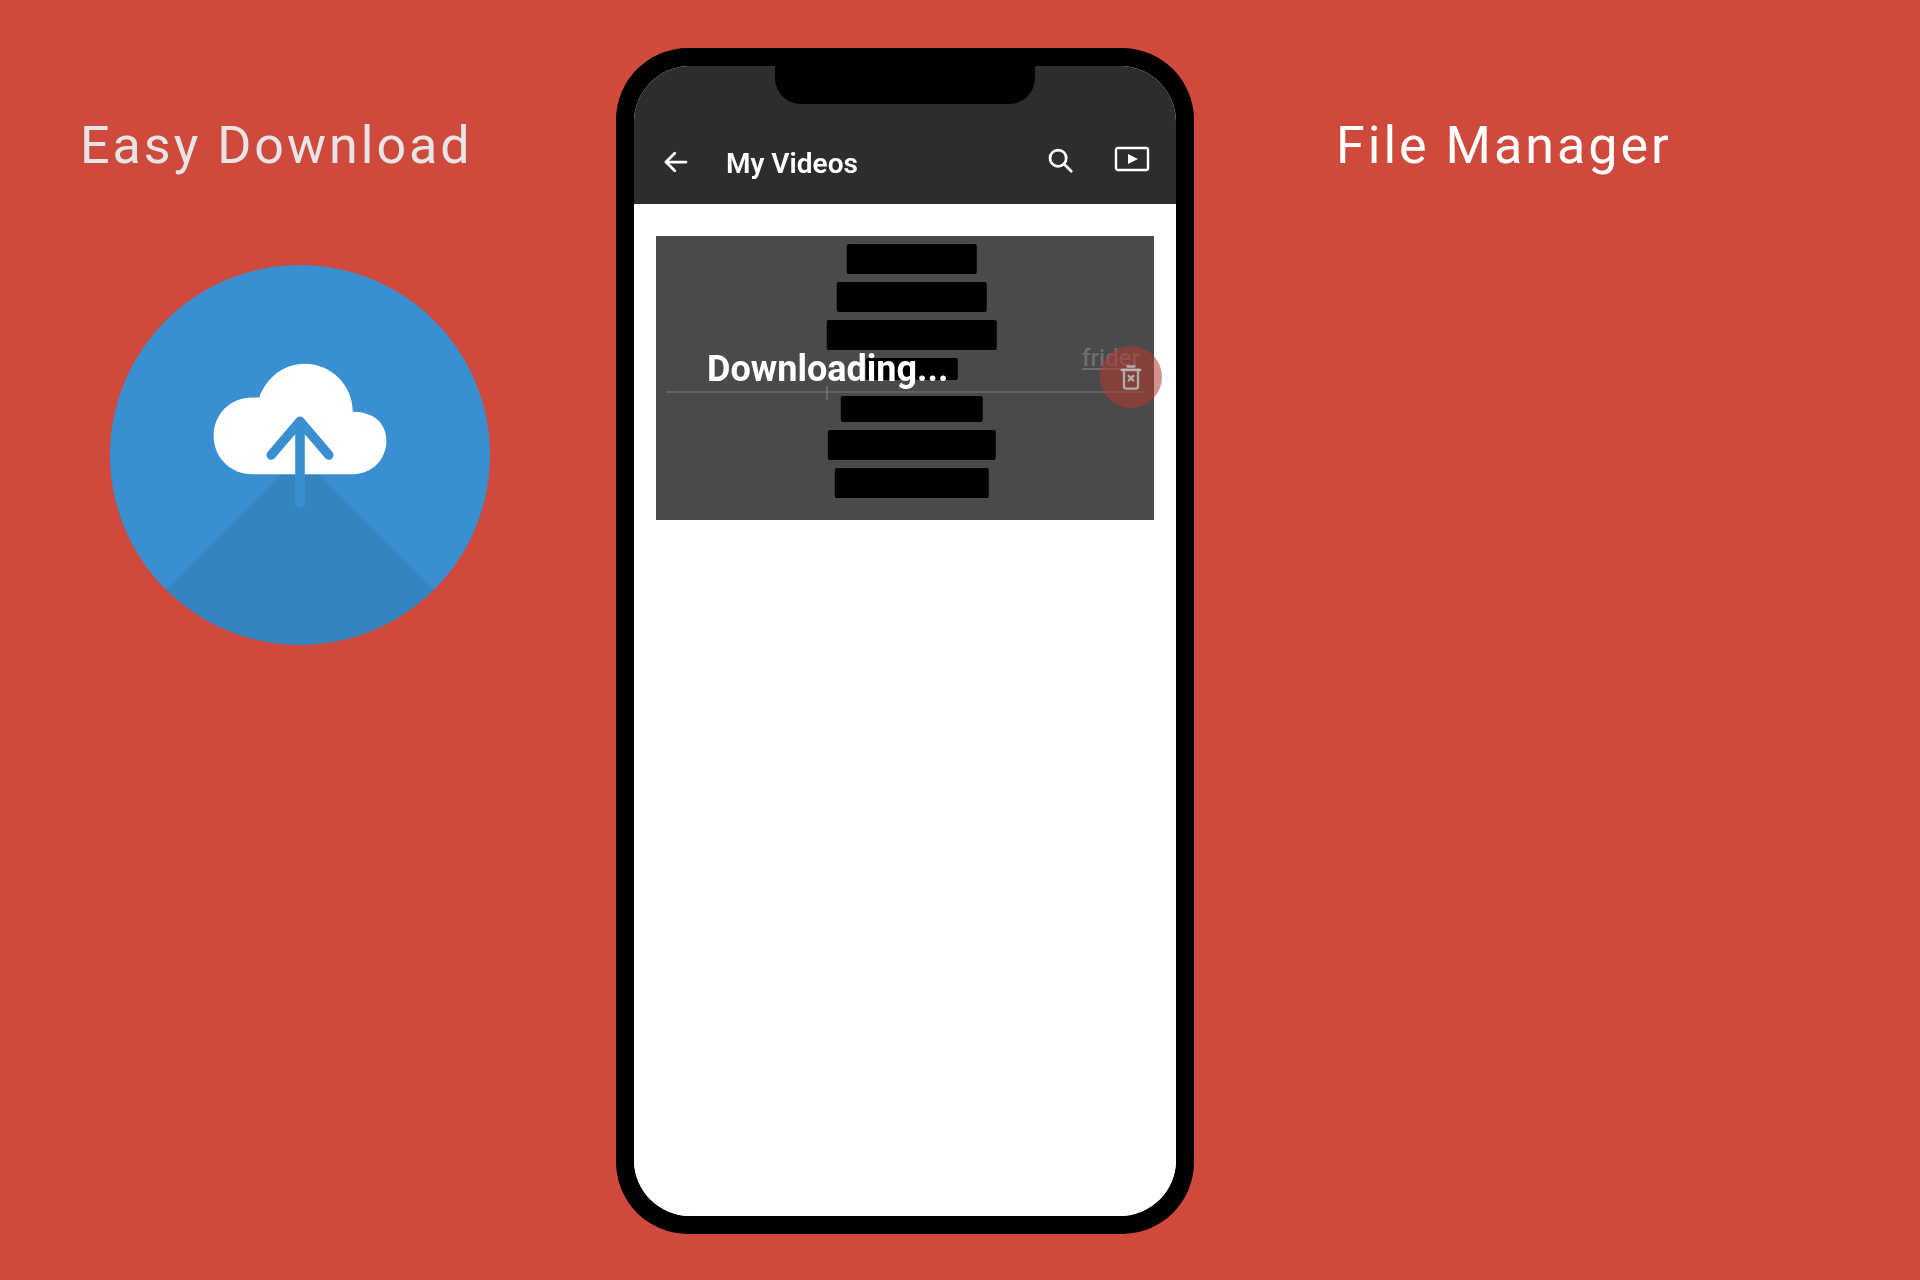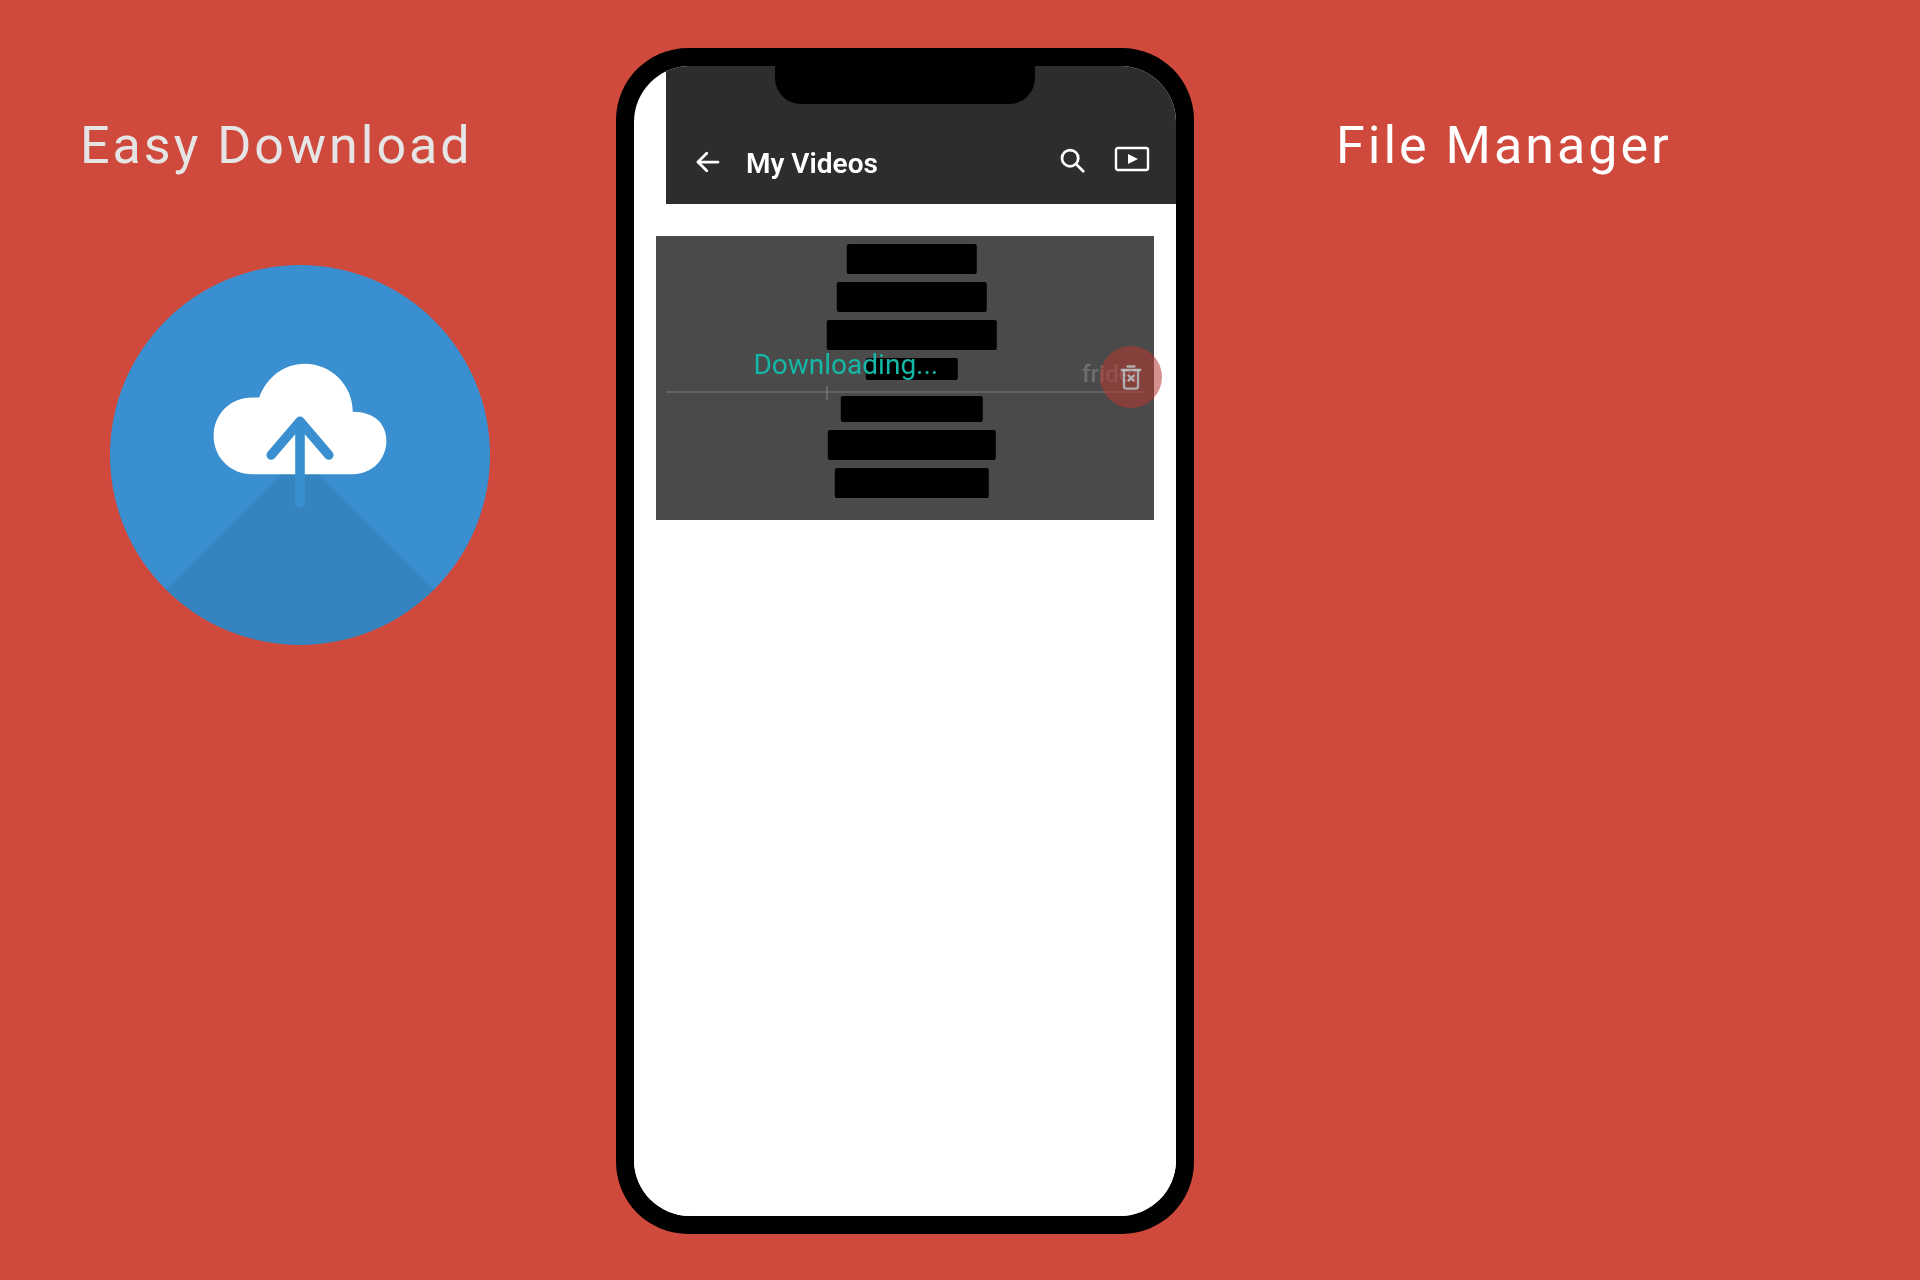--- a/index.html
+++ b/index.html
@@ -85,22 +85,21 @@
     border-bottom-left-radius: 26px;
     border-bottom-right-radius: 26px;
     z-index: 10;
   }
   .topbar {
     height: 138px;
     background: #2d2d2d;
     display: flex;
     align-items: flex-end;
     padding: 0 24px 24px 24px;
-    gap: 8px;
-    margin-left: 32px;
+    gap: 20px;
   }
   .back-btn {
     width: 36px;
     height: 36px;
     display: flex;
     align-items: center;
     justify-content: center;
     cursor: pointer;
   }
   .title {
@@ -145,27 +144,28 @@
   .redact-bar { background: #000; border-radius: 2px; }
   .rb1 { width: 130px; height: 30px; }
   .rb2 { width: 150px; height: 30px; }
   .rb3 { width: 170px; height: 30px; }
   .rb4 { width: 92px; height: 22px; }
   .rb5 { width: 142px; height: 26px; margin-top: 8px; }
   .rb6 { width: 168px; height: 30px; }
   .rb7 { width: 154px; height: 30px; }
   .hint-text {
     position: absolute;
-    top: 124px;
+    top: 108px;
     right: 14px;
     color: #8a8a8a;
     font-size: 24px;
     font-weight: 500;
     opacity: 0.55;
     z-index: 1;
+    text-decoration: underline;
   }
   .progress-line {
     position: absolute;
     top: 155px;
     left: 10px;
     right: 10px;
     height: 2px;
     background: #777;
     opacity: 0.5;
     z-index: 1;
@@ -178,23 +178,24 @@
     height: 14px;
     background: #888;
     opacity: 0.5;
     z-index: 1;
   }
   .dl-label {
     position: absolute;
     top: 112px;
     left: 50%;
     transform: translateX(-82%);
-    color: #14b8a6;
-    font-size: 28px;
+    color: #ffffff;
+    font-size: 36px;
     z-index: 5;
+    font-weight: bold;
   }
   .delete-btn {
     position: absolute;
     top: 110px;
     right: -8px;
     width: 62px;
     height: 62px;
     border-radius: 50%;
     background: #b63832;
     display: flex;

